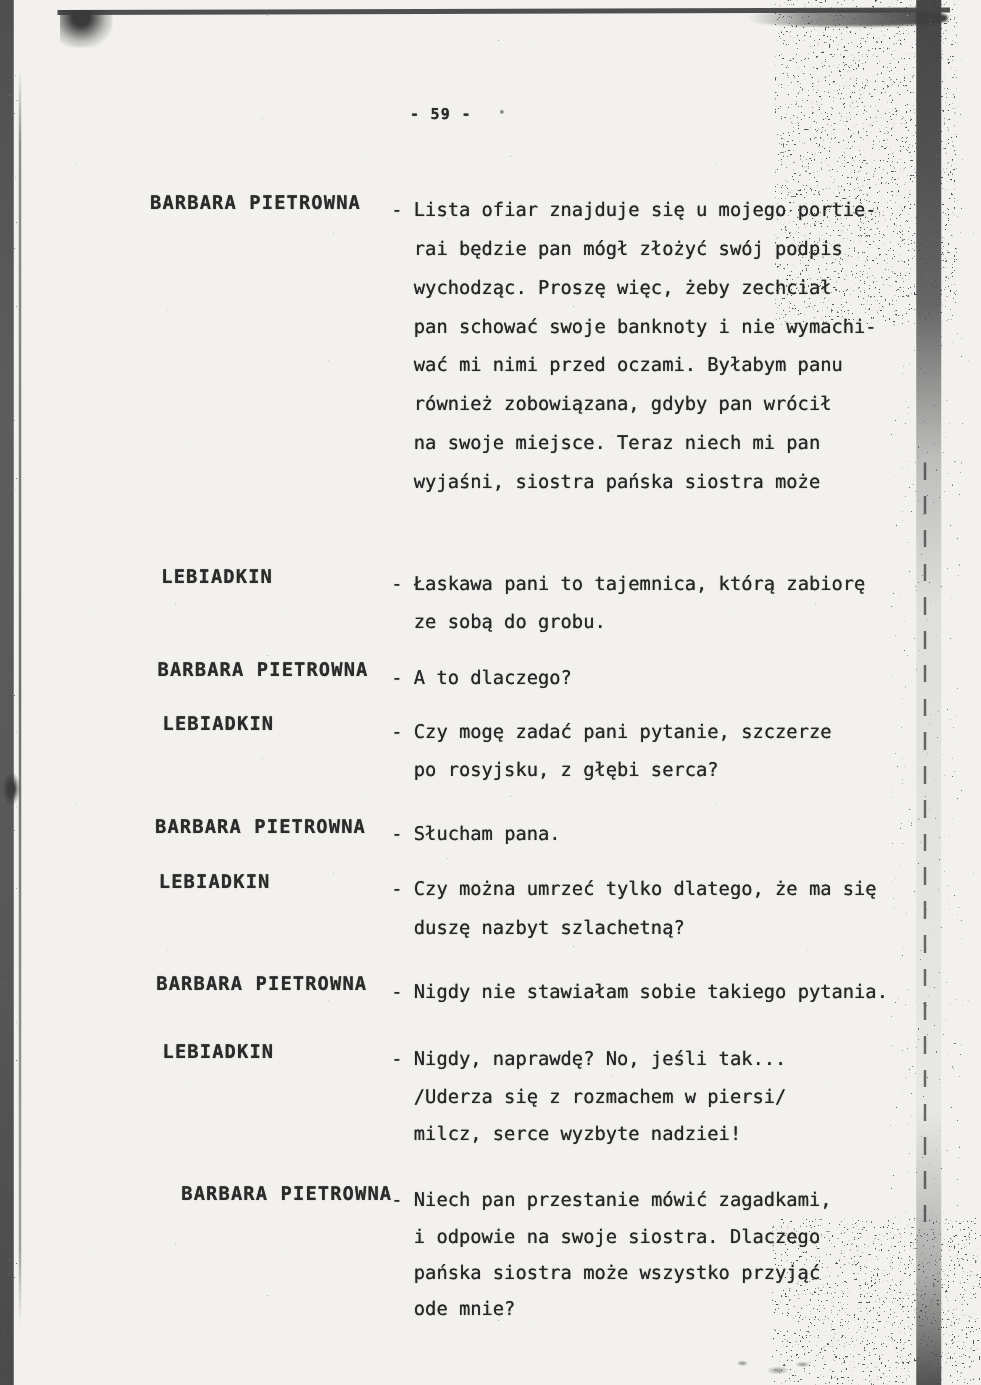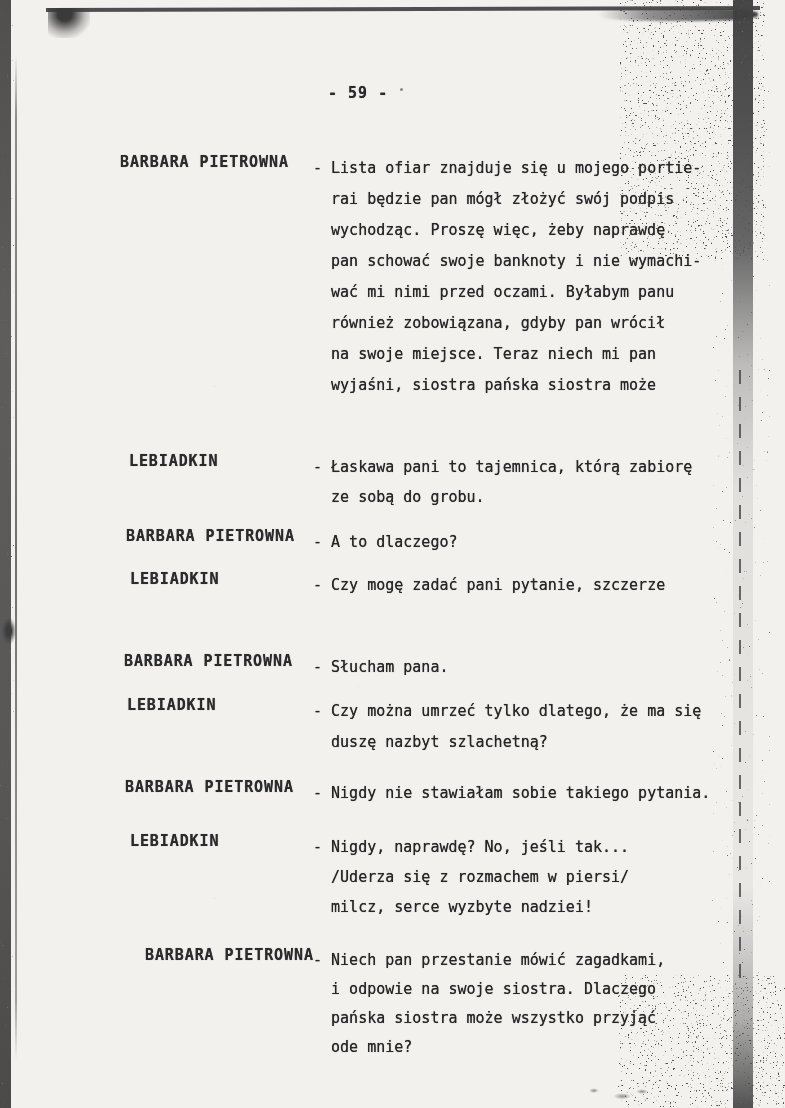--- a/index.html
+++ b/index.html
@@ -31,21 +31,21 @@
     background:
       radial-gradient(ellipse 8px 4px at 12% 40%, #6a6a6a, transparent 60%),
       radial-gradient(ellipse 14px 5px at 55% 70%, #777, transparent 65%),
       radial-gradient(ellipse 10px 4px at 85% 45%, #6f6f6f, transparent 60%); }
   .dot-after-header { left:400px; top:88px; width:3px; height:3px; border-radius:50%;
     background:#6f6f6f; opacity:.8; }
   svg.noise { position:absolute; left:0; top:0; pointer-events:none; }
   
   .page-number {
     position:absolute; left:328px; top:84px;
-    font-size:15px; font-weight:700; letter-spacing:1px; color:#2a2a2a;
+    font-size:12px; font-weight:700; letter-spacing:1px; color:#2a2a2a;
     text-shadow:0 0 .7px rgba(30,30,30,.8);
   }
   .dialogue { position:absolute; left:0; top:0; width:785px; height:1068px; }
   .block { position:absolute; left:0; width:785px; }
   .speaker {
     position:absolute; top:0;
     font-size:15px; font-weight:700; letter-spacing:.9px; color:#2b2b2b;
     text-shadow:0 0 .7px rgba(30,30,30,.75); white-space:pre;
   }
   .lines { position:absolute; top:0; width:430px; }
@@ -94,21 +94,21 @@
   </svg>
 
   <div class="page-number">- 59 -</div>
 
   <div class="dialogue">
       <div class="block" style="top: 153px;">
         <div class="speaker" style="left: 120px;">BARBARA PIETROWNA</div>
         <div class="lines" style="left: 313px; line-height: 31px;">
           <div class="line">- Lista ofiar znajduje się u mojego portie-</div>
           <div class="line cont">rai będzie pan mógł złożyć swój podpis</div>
-          <div class="line cont">wychodząc. Proszę więc, żeby naprawdę</div>
+          <div class="line cont">wychodząc. Proszę więc, żeby zechciał</div>
           <div class="line cont">pan schować swoje banknoty i nie wymachi-</div>
           <div class="line cont">wać mi nimi przed oczami. Byłabym panu</div>
           <div class="line cont">również zobowiązana, gdyby pan wrócił</div>
           <div class="line cont">na swoje miejsce. Teraz niech mi pan</div>
           <div class="line cont">wyjaśni, siostra pańska siostra może</div>
         </div>
       </div>
       <div class="block" style="top: 452px;">
         <div class="speaker" style="left: 129px;">LEBIADKIN</div>
         <div class="lines" style="left: 313px; line-height: 30px;">
@@ -119,20 +119,21 @@
       <div class="block" style="top: 527px;">
         <div class="speaker" style="left: 126px;">BARBARA PIETROWNA</div>
         <div class="lines" style="left: 313px; line-height: 31px;">
           <div class="line">- A to dlaczego?</div>
         </div>
       </div>
       <div class="block" style="top: 570px;">
         <div class="speaker" style="left: 130px;">LEBIADKIN</div>
         <div class="lines" style="left: 313px; line-height: 31px;">
           <div class="line">- Czy mogę zadać pani pytanie, szczerze</div>
+          <div class="line cont">po rosyjsku, z głębi serca?</div>
         </div>
       </div>
       <div class="block" style="top: 652px;">
         <div class="speaker" style="left: 124px;">BARBARA PIETROWNA</div>
         <div class="lines" style="left: 313px; line-height: 31px;">
           <div class="line">- Słucham pana.</div>
         </div>
       </div>
       <div class="block" style="top: 696px;">
         <div class="speaker" style="left: 127px;">LEBIADKIN</div>

